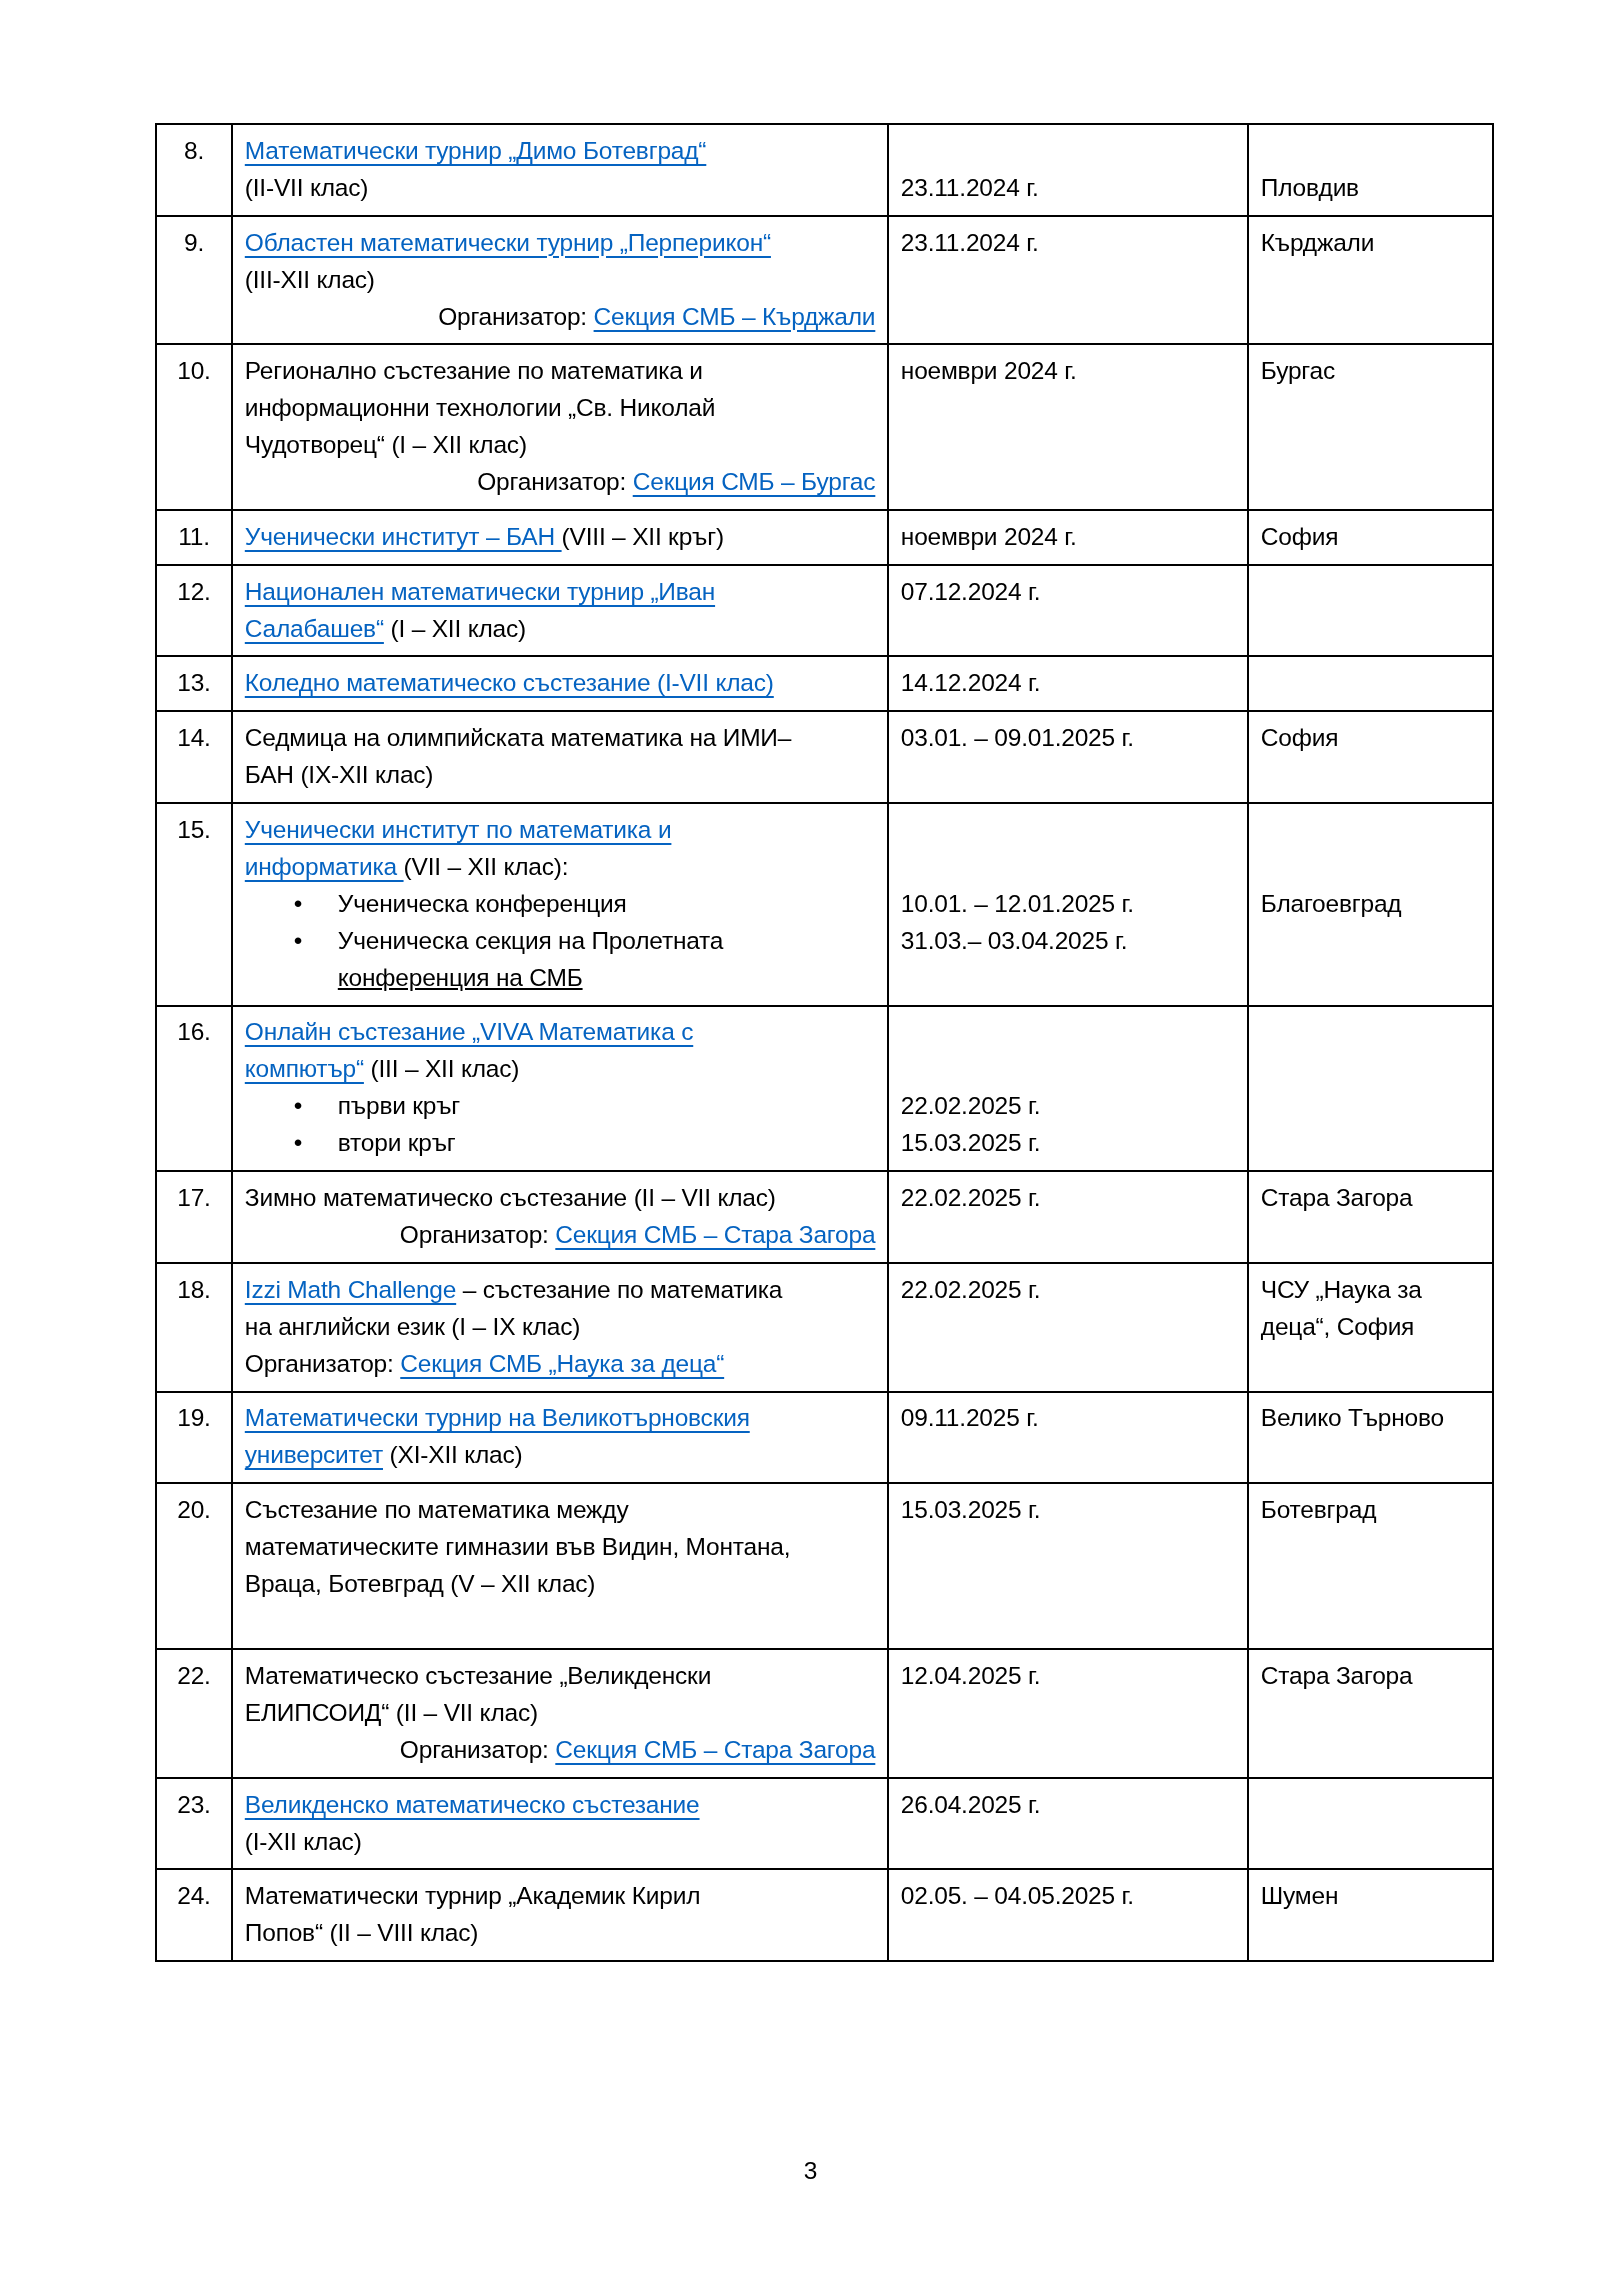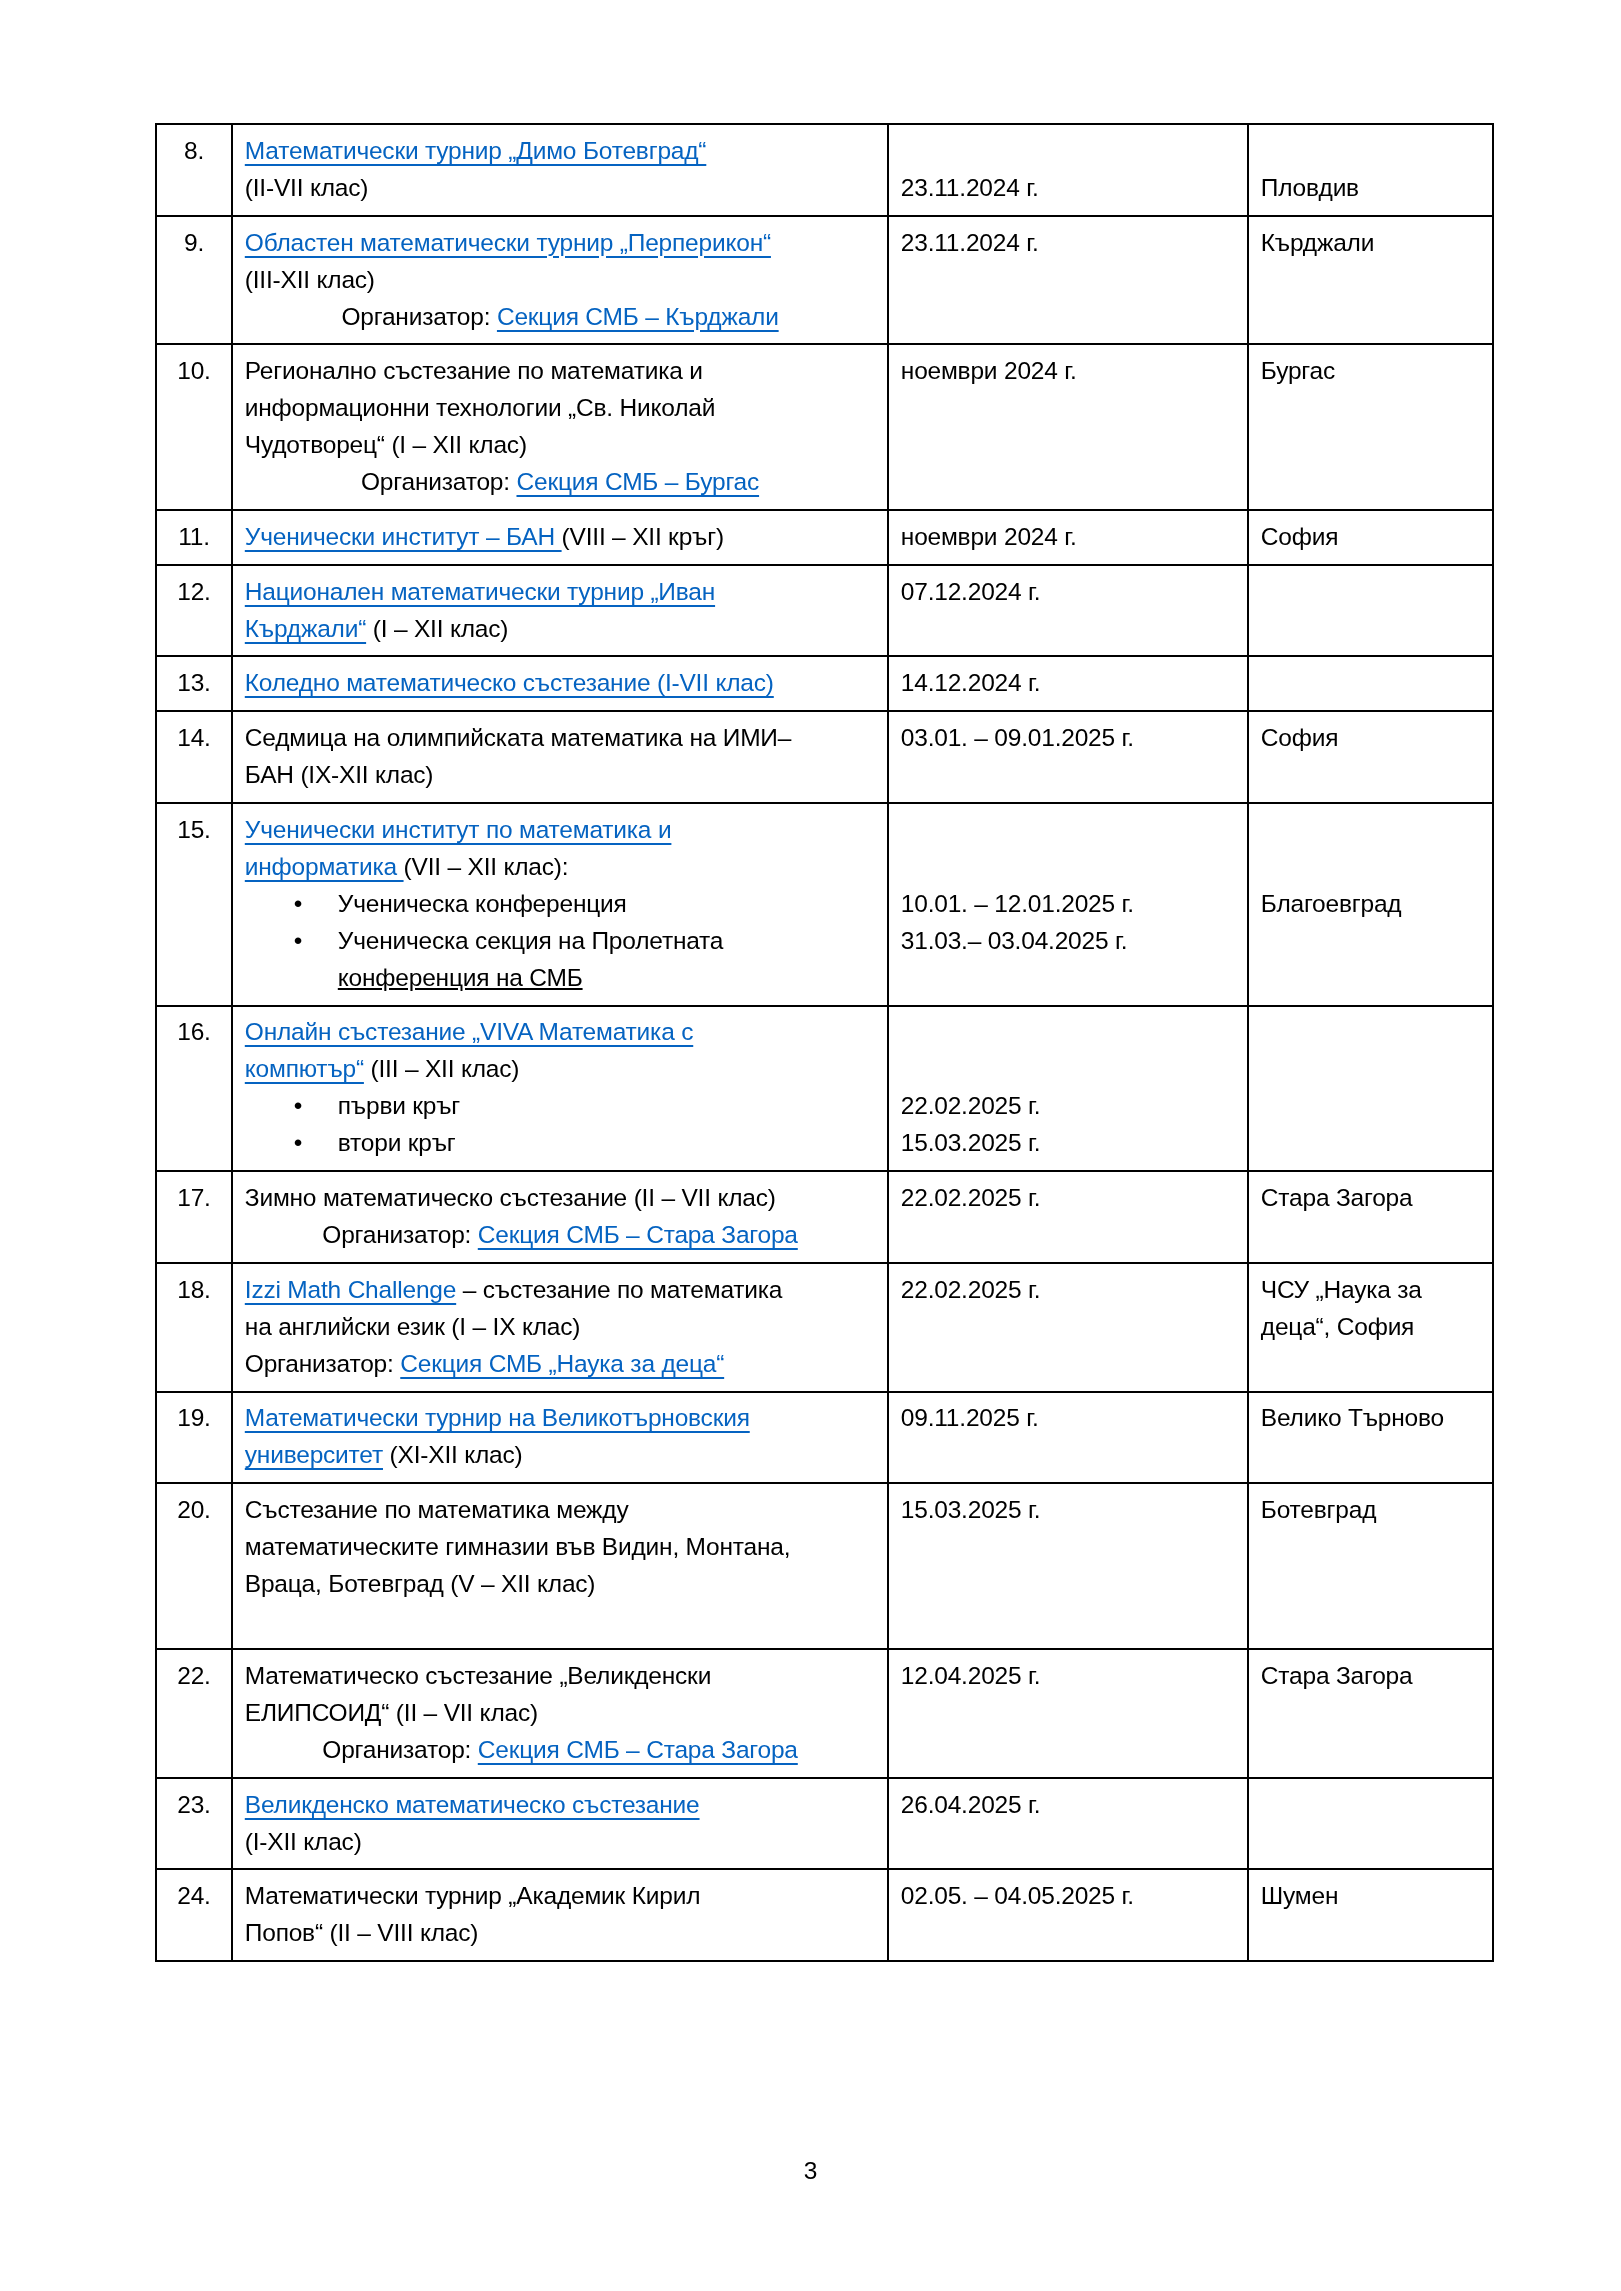--- a/index.html
+++ b/index.html
@@ -36,21 +36,21 @@
   }
   td.num { text-align: center; padding-left: 2px; padding-right: 2px; }
   .line {
     font-size: 24.5px;
     line-height: 37px;
     min-height: 37px;
     letter-spacing: -0.2px;
     white-space: nowrap;
   }
   td.city .line { white-space: normal; }
-  .line.organizer { text-align: center; padding-right: 3.9px; }
+  .line.organizer { text-align: right; padding-right: 3.9px; }
   .line.bullet { position: relative; padding-left: 93px; }
   .line.bullet .bullet-marker { position: absolute; left: 49px; top: 0; }
   .line.bullet-cont { padding-left: 93px; text-decoration: underline; }
   a.doclink {
     color: var(--link);
     text-decoration: underline;
     text-decoration-thickness: 2px;
     text-underline-offset: 4.9px;
     cursor: pointer;
   }
@@ -139,21 +139,21 @@
           <td class="city">
             <div class="line">София</div>
           </td>
         </tr>
         <tr>
           <td class="num">
             <div class="line">12.</div>
           </td>
           <td class="name">
             <div class="line"><a class="doclink" href="#">Национален математически турнир „Иван</a></div>
-            <div class="line"><a class="doclink" href="#">Кърджали“</a><span> (I – XII клас)</span></div>
+            <div class="line"><a class="doclink" href="#">Салабашев“</a><span> (I – XII клас)</span></div>
           </td>
           <td class="date">
             <div class="line">07.12.2024 г.</div>
           </td>
           <td class="city">
             <div class="line">&nbsp;</div>
           </td>
         </tr>
         <tr>
           <td class="num">

